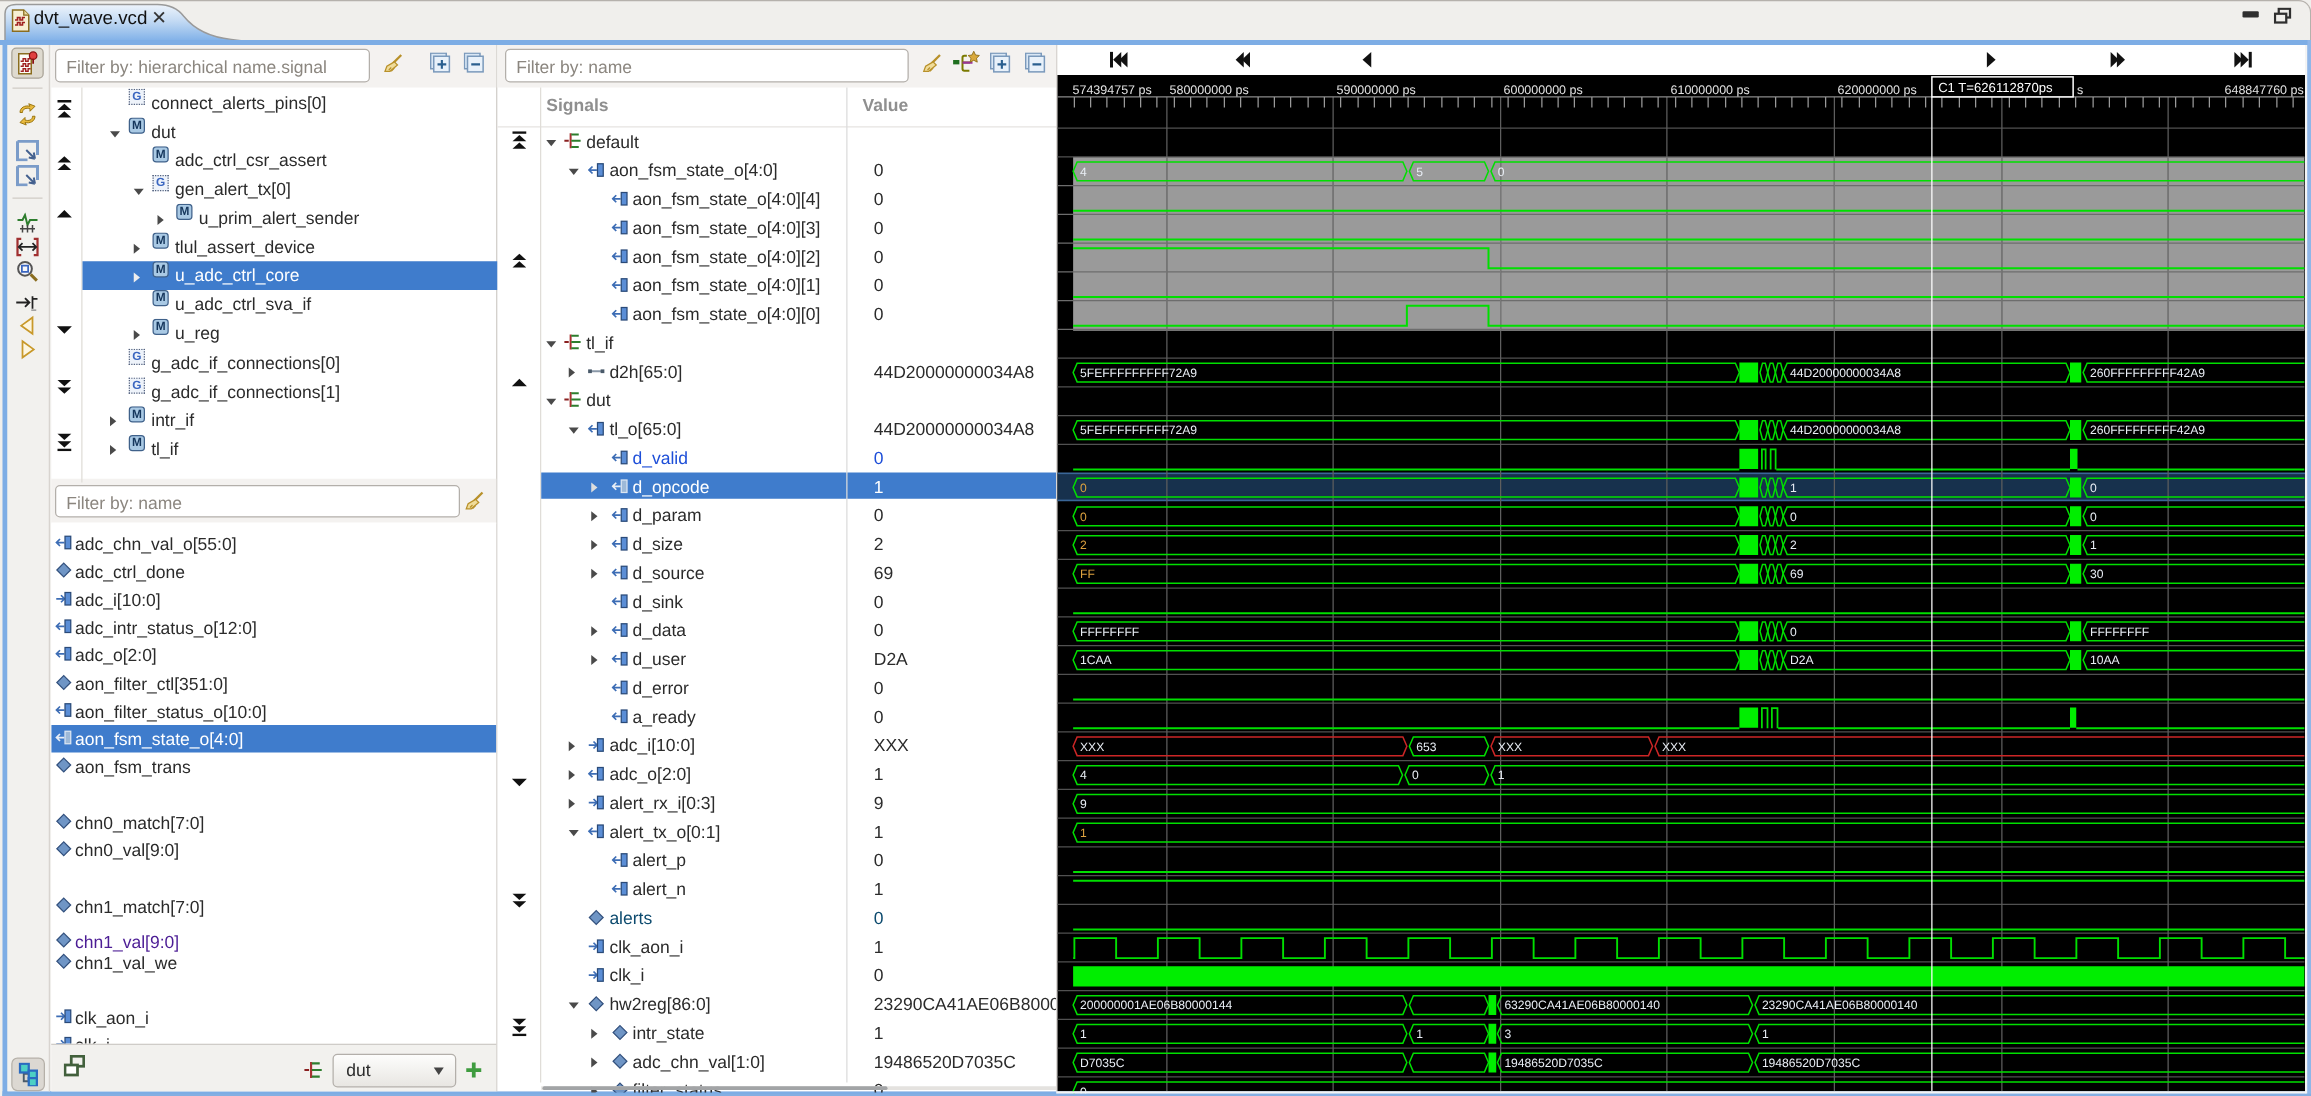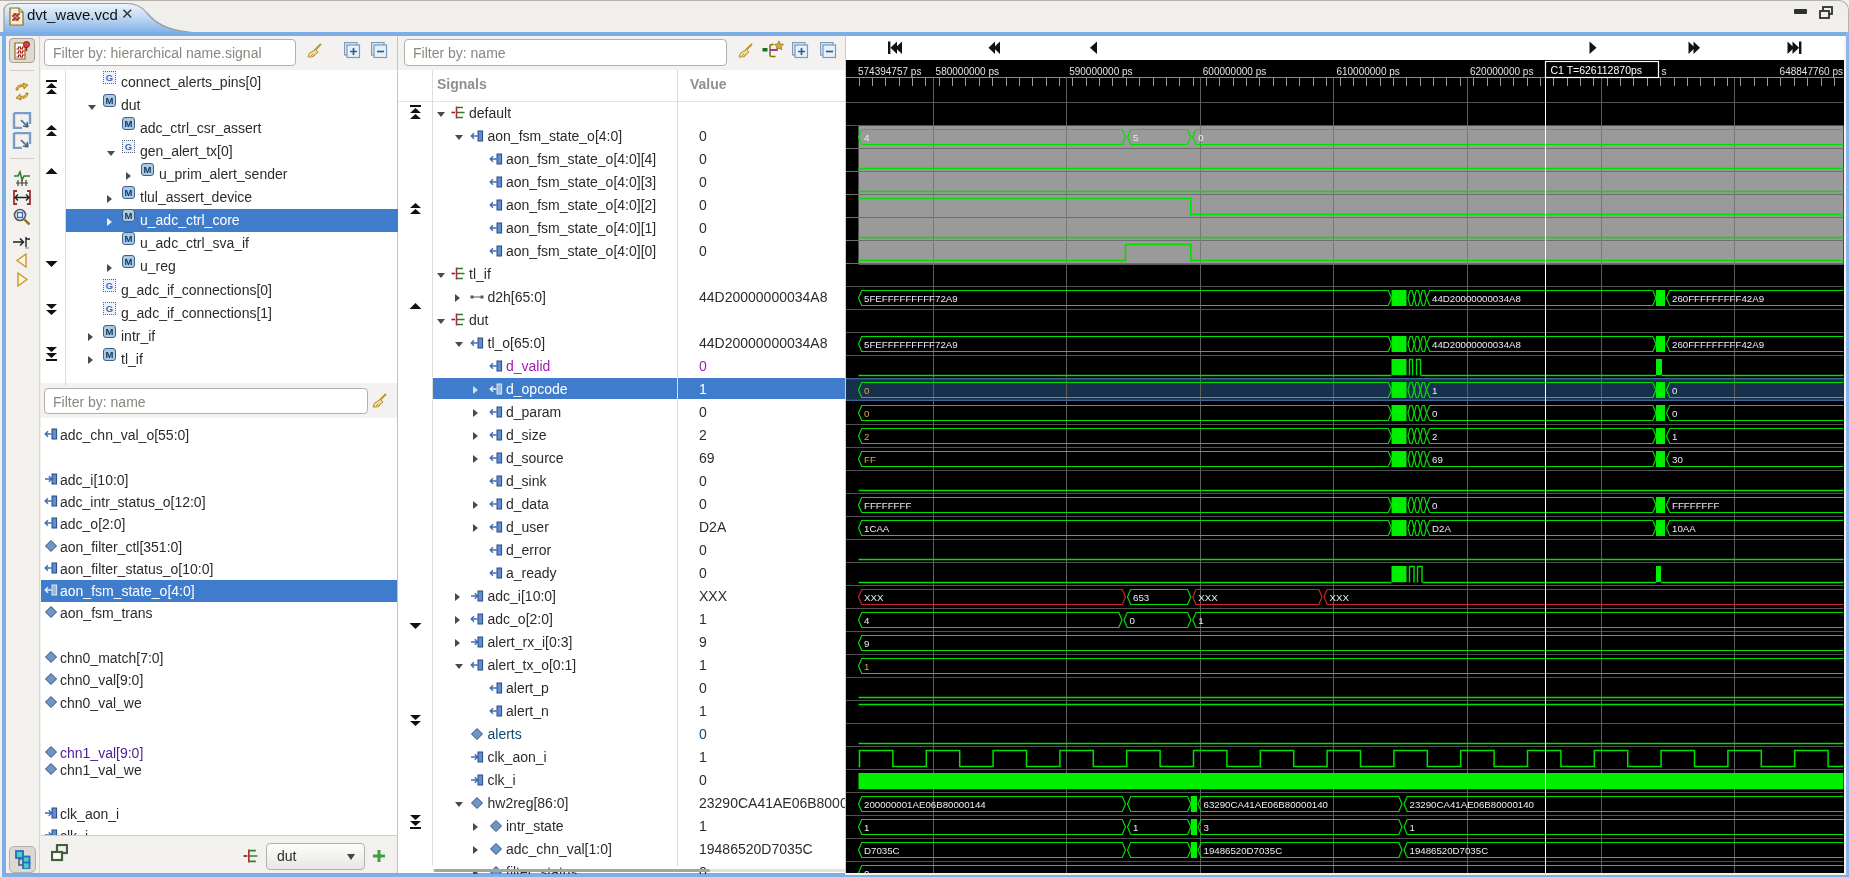--- a/index.html
+++ b/index.html
@@ -242,20 +242,28 @@
 <div class="abs" style="left:41px;top:418px;width:356px;height:417px;background:#fff;overflow:hidden">
 <div class="row" style="left:0;top:6.0px;width:356px;height:22.3px;font-size:14px;line-height:22.3px;color:#2b2b2b">
         <span class="abs" style="left:3px;top:-1px;width:16px;height:22px">
           <svg width="14" height="14" viewBox="0 0 14 14" style="position:absolute;left:0;top:4">
             <path d="M7.5 7h-6M4 4.2L1.2 7 4 9.8" stroke="#3d6db5" stroke-width="1.4" fill="none"></path>
             <rect x="8" y="2" width="4.6" height="10" fill="#5b8ed6" stroke="#2a4a78" stroke-width="1"></rect>
           </svg>
         </span>
         <span class="abs" style="left:19px;top:0">adc_chn_val_o[55:0]</span>
       </div>
+<div class="row" style="left:0;top:28.3px;width:356px;height:22.3px;font-size:14px;line-height:22.3px;color:#2b2b2b">
+        <span class="abs" style="left:3px;top:-1px;width:16px;height:22px">
+          <svg width="14" height="14" viewBox="0 0 14 14" style="position:absolute;left:0;top:4">
+            <path d="M7 1.5L12.5 7 7 12.5 1.5 7Z" fill="#6f95c5" stroke="#33517e" stroke-width="1"></path>
+          </svg>
+        </span>
+        <span class="abs" style="left:19px;top:0">adc_ctrl_done</span>
+      </div>
 <div class="row" style="left:0;top:50.6px;width:356px;height:22.3px;font-size:14px;line-height:22.3px;color:#2b2b2b">
         <span class="abs" style="left:3px;top:-1px;width:16px;height:22px">
           <svg width="14" height="14" viewBox="0 0 14 14" style="position:absolute;left:0;top:4">
             <path d="M1 7h6M4.8 4.2L7.6 7 4.8 9.8" stroke="#3d6db5" stroke-width="1.4" fill="none"></path>
             <rect x="8" y="2" width="4.6" height="10" fill="#5b8ed6" stroke="#2a4a78" stroke-width="1"></rect>
           </svg>
         </span>
         <span class="abs" style="left:19px;top:0">adc_i[10:0]</span>
       </div>
 <div class="row" style="left:0;top:72.9px;width:356px;height:22.3px;font-size:14px;line-height:22.3px;color:#2b2b2b">
@@ -320,27 +328,27 @@
         <span class="abs" style="left:19px;top:0">chn0_match[7:0]</span>
       </div>
 <div class="row" style="left:0;top:251.3px;width:356px;height:22.3px;font-size:14px;line-height:22.3px;color:#2b2b2b">
         <span class="abs" style="left:3px;top:-1px;width:16px;height:22px">
           <svg width="14" height="14" viewBox="0 0 14 14" style="position:absolute;left:0;top:4">
             <path d="M7 1.5L12.5 7 7 12.5 1.5 7Z" fill="#6f95c5" stroke="#33517e" stroke-width="1"></path>
           </svg>
         </span>
         <span class="abs" style="left:19px;top:0">chn0_val[9:0]</span>
       </div>
-<div class="row" style="left:0;top:273.6px;width:356px;height:22.3px;font-size:14px;line-height:22.3px;color:#2b2b2b">
-        <span class="abs" style="left:3px;top:-1px;width:16px;height:22px">
-          <svg width="14" height="14" viewBox="0 0 14 14" style="position:absolute;left:0;top:4">
-            <path d="M7 1.5L12.5 7 7 12.5 1.5 7Z" fill="#6f95c5" stroke="#33517e" stroke-width="1"></path>
-          </svg>
-        </span>
-        <span class="abs" style="left:19px;top:0">chn0_val_we</span>
+<div class="row" style="left:0;top:295.9px;width:356px;height:22.3px;font-size:14px;line-height:22.3px;color:#2b2b2b">
+        <span class="abs" style="left:3px;top:-1px;width:16px;height:22px">
+          <svg width="14" height="14" viewBox="0 0 14 14" style="position:absolute;left:0;top:4">
+            <path d="M7 1.5L12.5 7 7 12.5 1.5 7Z" fill="#6f95c5" stroke="#33517e" stroke-width="1"></path>
+          </svg>
+        </span>
+        <span class="abs" style="left:19px;top:0">chn1_match[7:0]</span>
       </div>
 <div class="row" style="left:0;top:324px;width:356px;height:22.3px;font-size:14px;line-height:22.3px;color:#4c1d95">
         <span class="abs" style="left:3px;top:-1px;width:16px;height:22px">
           <svg width="14" height="14" viewBox="0 0 14 14" style="position:absolute;left:0;top:4">
             <path d="M7 1.5L12.5 7 7 12.5 1.5 7Z" fill="#6f95c5" stroke="#33517e" stroke-width="1"></path>
           </svg>
         </span>
         <span class="abs" style="left:19px;top:0">chn1_val[9:0]</span>
       </div>
 <div class="row" style="left:0;top:340.5px;width:356px;height:22.3px;font-size:14px;line-height:22.3px;color:#2b2b2b">
@@ -568,21 +576,21 @@
         </span>
         <span class="abs" style="left:72px;top:0;width:16px;height:22px">
           <svg width="14" height="14" viewBox="0 0 14 14" style="position:absolute;left:0;top:4">
             <path d="M7.5 7h-6M4 4.2L1.2 7 4 9.8" stroke="#3d6db5" stroke-width="1.4" fill="none"></path>
             <rect x="8" y="2" width="4.6" height="10" fill="#5b8ed6" stroke="#2a4a78" stroke-width="1"></rect>
           </svg>
         </span>
         <span class="abs" style="left:89.5px;top:0">tl_o[65:0]</span>
         <span class="abs" style="left:301px;top:0">44D20000000034A8</span>
       </div>
-<div class="row" style="left:0;top:254.8px;width:447px;height:23.0px;font-size:14px;line-height:23.0px;color:#a21caf">
+<div class="row" style="left:0;top:254.8px;width:447px;height:23.0px;font-size:14px;line-height:23.0px;color:#1d4ed8">
         <span class="abs" style="left:75px;top:2px;width:12px;height:20px"></span>
         <span class="abs" style="left:91px;top:0;width:16px;height:22px">
           <svg width="14" height="14" viewBox="0 0 14 14" style="position:absolute;left:0;top:4">
             <path d="M7.5 7h-6M4 4.2L1.2 7 4 9.8" stroke="#3d6db5" stroke-width="1.4" fill="none"></path>
             <rect x="8" y="2" width="4.6" height="10" fill="#5b8ed6" stroke="#2a4a78" stroke-width="1"></rect>
           </svg>
         </span>
         <span class="abs" style="left:108.0px;top:0">d_valid</span>
         <span class="abs" style="left:301px;top:0">0</span>
       </div>

